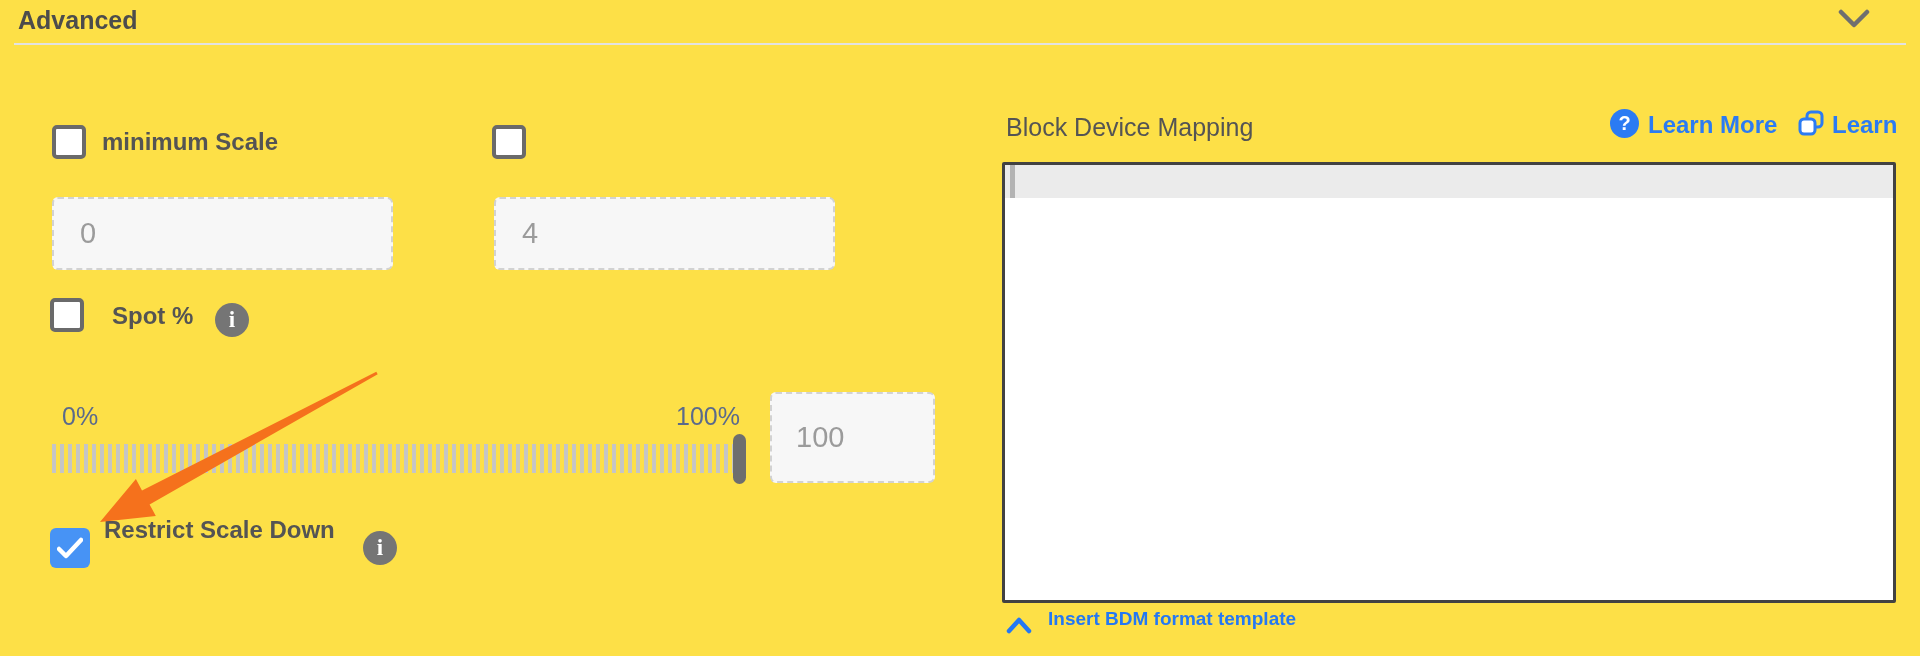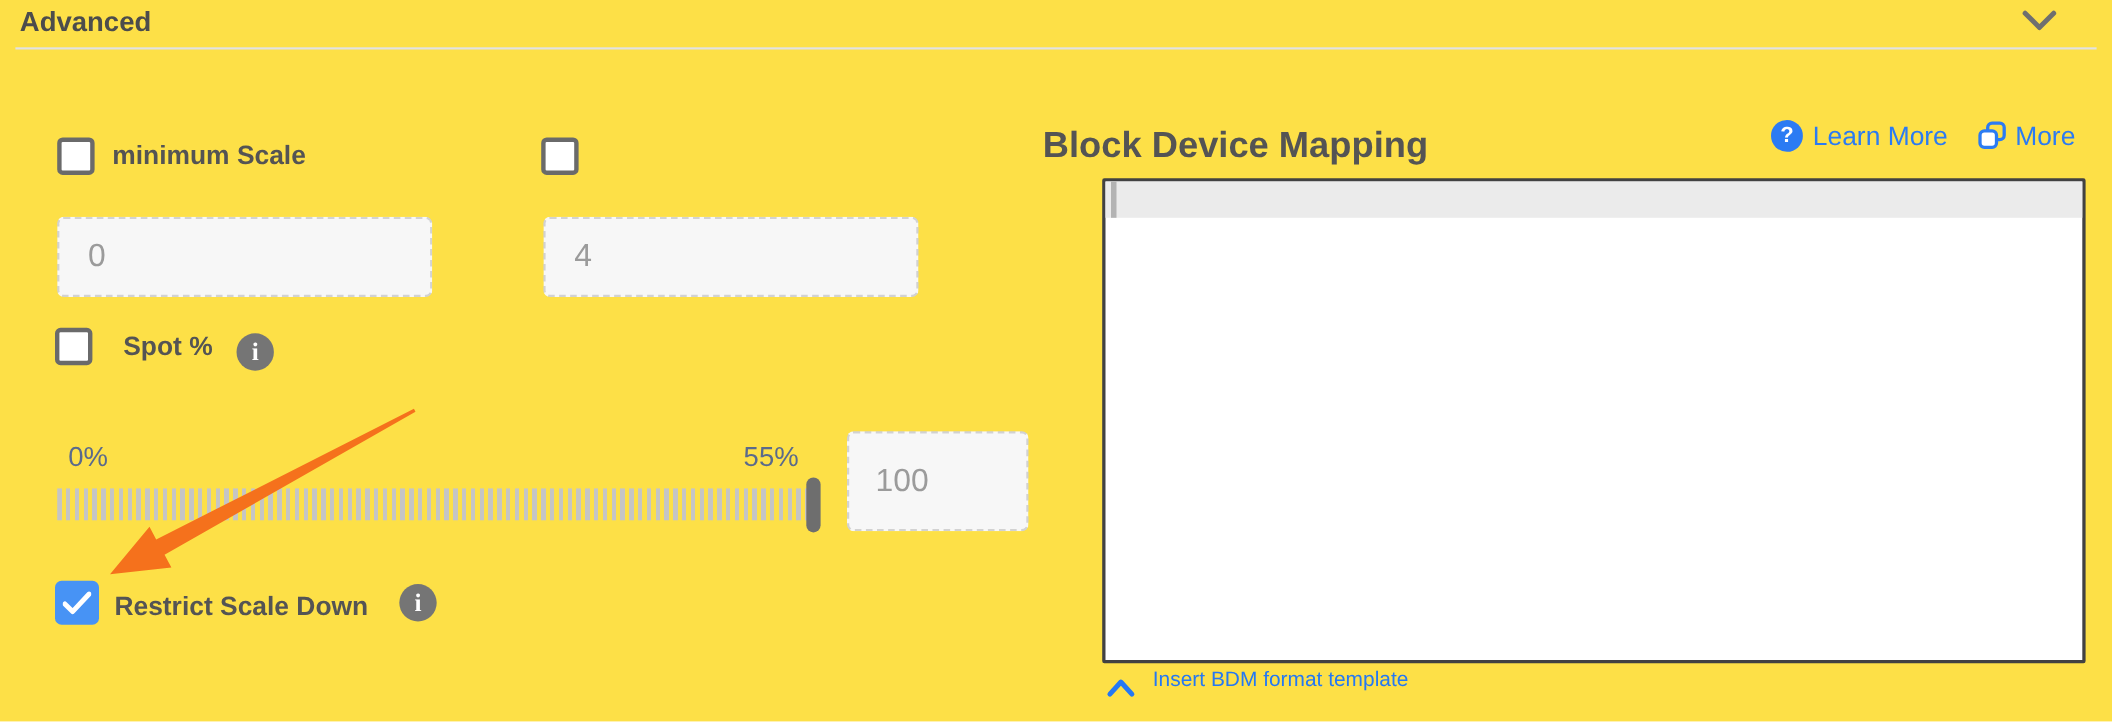--- a/index.html
+++ b/index.html
@@ -29,22 +29,22 @@
       font-family:"Liberation Serif",serif;font-weight:700;font-size:23px;cursor:pointer;}
 
   
   .slider-label{position:absolute;font-size:25px;color:#5a6a8c;white-space:nowrap;}
   .slider-track{position:absolute;left:52px;top:444px;width:684px;height:29px;cursor:pointer;
       background:repeating-linear-gradient(to right,#c5c5c5 0 4px,transparent 4px 8px);}
   .slider-handle{position:absolute;left:733px;top:434px;width:13px;height:50px;background:#6e6e6e;
       border-radius:7px;cursor:grab;}
 
   
-  .bdm-title{position:absolute;left:948px;top:113px;font-size:33px;font-weight:700;color:#545454;}
-  .link{position:absolute;font-size:24px;font-weight:400;color:#2b7bf3;cursor:pointer;white-space:nowrap;}
+  .bdm-title{position:absolute;left:1006px;top:113px;font-size:25px;font-weight:400;color:#545454;}
+  .link{position:absolute;font-size:24px;font-weight:700;color:#2b7bf3;cursor:pointer;white-space:nowrap;}
   .q-icon{position:absolute;left:1610px;top:109px;width:29px;height:29px;border-radius:50%;
       background:#2b7bf3;color:#fff;font-size:20px;font-weight:700;display:flex;align-items:center;
       justify-content:center;cursor:pointer;}
   .copy-icon{position:absolute;left:1796px;top:108px;cursor:pointer;}
   .editor{position:absolute;left:1002px;top:162px;width:894px;height:441px;box-sizing:border-box;
       border:3px solid #424242;border-radius:2px;background:#fff;cursor:text;}
   .editor-activeline{position:absolute;left:0;top:0;width:100%;height:33px;background:#ebebeb;}
   .editor-cursor{position:absolute;left:5px;top:0;width:5px;height:33px;background:#b3b3b3;}
   .template-link-chevron{position:absolute;left:1006px;top:616px;cursor:pointer;}
   .template-link{left:1048px;top:608px;font-size:19px;color:#2478f4;}
@@ -69,49 +69,49 @@
   <input class="dashed-input" style="left: 52px; top: 197px; width: 341px; height: 73px;" value="0">
 
   <div class="cb" style="left:492px;top:125px;"></div>
   <input class="dashed-input" style="left: 494px; top: 197px; width: 341px; height: 73px;" value="4">
 
   <div class="cb" style="left:50px;top:298px;"></div>
   <div class="cb-label" style="left:112px;top:302px;text-align:right;">Spot %</div>
   <div class="info-icon" style="left:215px;top:303px;">i</div>
 
   <div class="slider-label" style="left:62px;top:402px;">0%</div>
-  <div class="slider-label" style="left:676px;top:402px;">55%</div>
+  <div class="slider-label" style="left:676px;top:402px;">100%</div>
   <div class="slider-track"></div>
   <div class="slider-handle"></div>
   <input class="dashed-input" style="left: 770px; top: 392px; width: 165px; height: 91px; padding-left: 24px;" value="100">
 
   <div class="cb checked" style="left:50px;top:528px;">
     <svg width="26" height="22" viewBox="0 0 26 22">
       <polyline points="2,12 9,19 24,3" fill="none" stroke="#ffffff" stroke-width="4.5" stroke-linecap="round" stroke-linejoin="round"></polyline>
     </svg>
   </div>
-  <div class="cb-label" style="left:104px;top:538px;">Restrict Scale Down</div>
+  <div class="cb-label" style="left:104px;top:516px;">Restrict Scale Down</div>
   <div class="info-icon" style="left:363px;top:531px;">i</div>
 
   <svg class="annotation" width="1920" height="656" viewBox="0 0 1920 656">
     <polygon points="376.3,371.7 142.0,490.4 135.9,478.9 100,522 155.8,515.9 149.6,504.4 377.7,374.3" fill="#f5711c"></polygon>
   </svg>
 
   <div class="bdm-title">Block Device Mapping</div>
 
   <div class="q-icon">?</div>
   <div class="link" style="left:1648px;top:111px;">Learn More</div>
 
   <div class="copy-icon">
     <svg width="30" height="30" viewBox="0 0 30 30">
       <rect x="11" y="4" width="15" height="15" rx="4" fill="none" stroke="#2b7bf3" stroke-width="3"></rect>
       <rect x="4" y="11" width="15" height="15" rx="4" fill="#ffffff" stroke="#2b7bf3" stroke-width="3"></rect>
     </svg>
   </div>
-  <div class="link" style="left:1832px;top:111px;">More</div>
+  <div class="link" style="left:1832px;top:111px;">Learn</div>
 
   <div class="editor">
     <div class="editor-activeline"></div>
     <div class="editor-cursor"></div>
   </div>
 
   <div class="template-link-chevron">
     <svg width="26" height="18" viewBox="0 0 26 18">
       <polyline points="3,15 13,4 23,15" fill="none" stroke="#2478f4" stroke-width="4.5" stroke-linecap="round" stroke-linejoin="round"></polyline>
     </svg>

